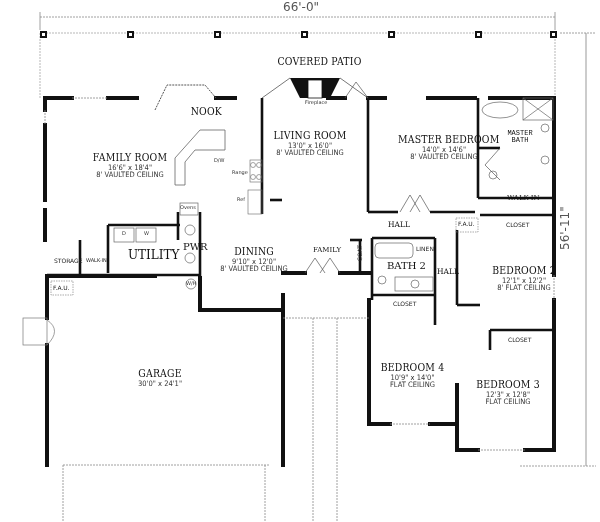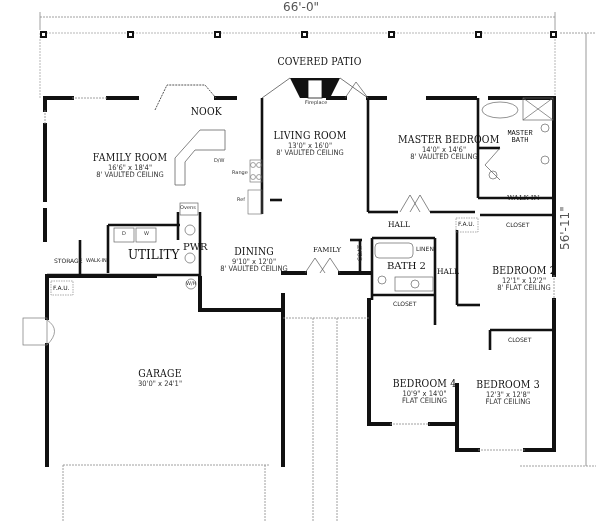--- a/index.html
+++ b/index.html
@@ -246,21 +246,21 @@
   <div class="rd">12'1" x 12'2"</div>
   <div class="rd">8' FLAT CEILING</div>
 </div>
 
 <div class="lbl" style="left:463px;top:379px;width:90px;">
   <div class="rn">BEDROOM 3</div>
   <div class="rd">12'3" x 12'8"</div>
   <div class="rd">FLAT CEILING</div>
 </div>
 
-<div class="lbl" style="left:387px;top:362px;width:75px;margin-top:16px;">
+<div class="lbl" style="left:375px;top:362px;width:75px;">
   <div class="rn">BEDROOM 4</div>
   <div class="rd">10'9" x 14'0"</div>
   <div class="rd">FLAT CEILING</div>
 </div>
 
 <div class="lbl" style="left:120px;top:368px;width:80px;">
   <div class="rn">GARAGE</div>
   <div class="rd">30'0" x 24'1"</div>
 </div>
 

